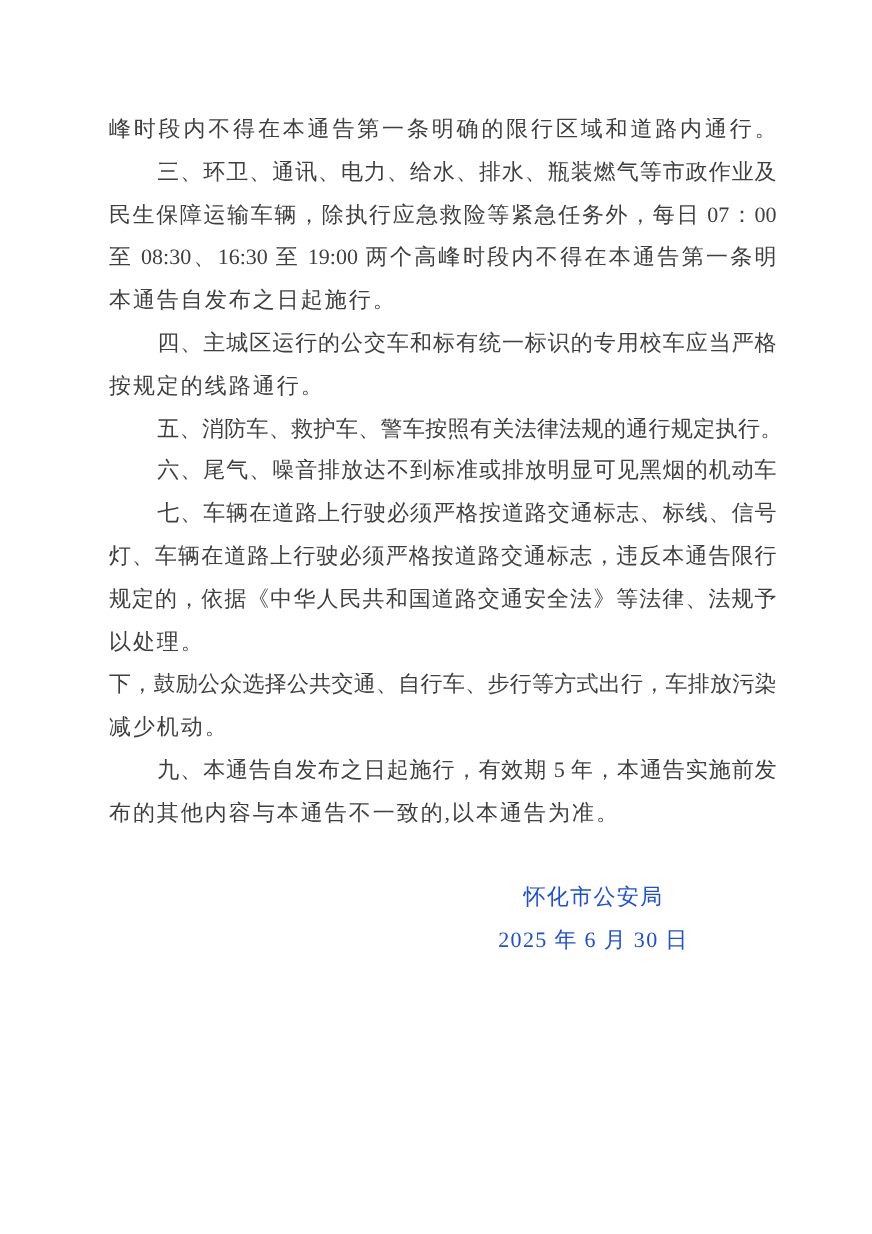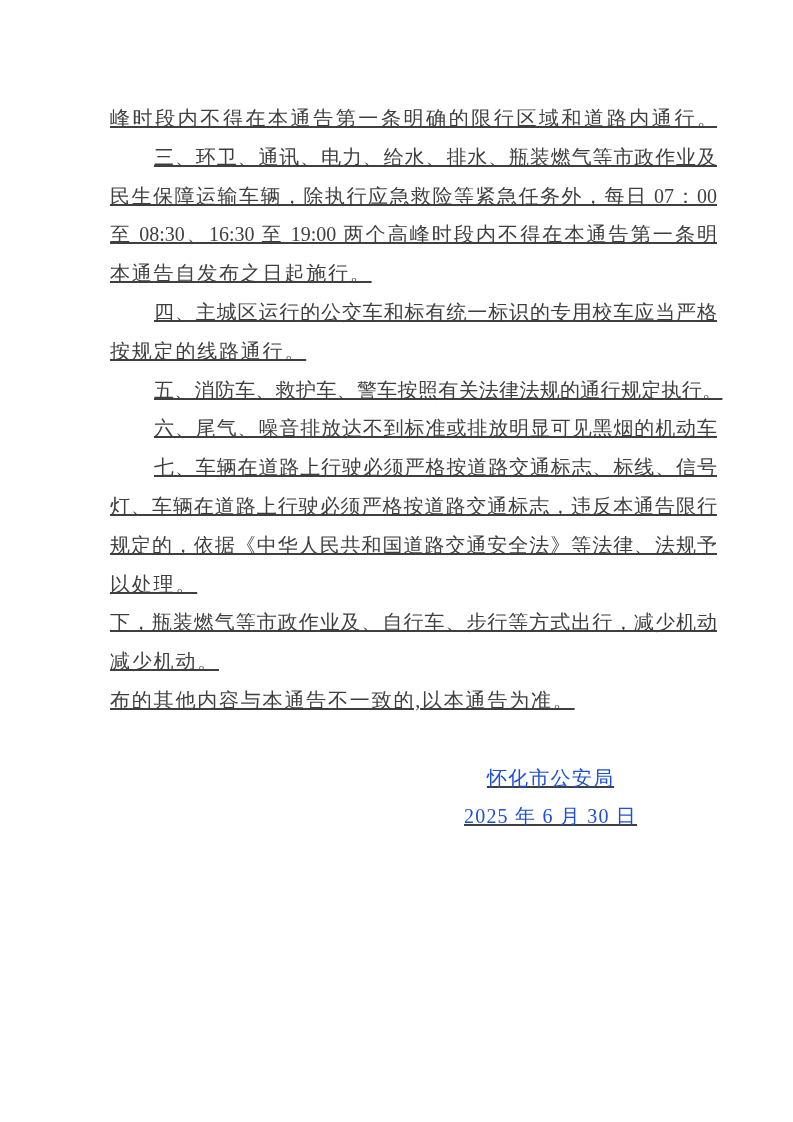--- a/index.html
+++ b/index.html
@@ -7,28 +7,27 @@
   .page {
     position: relative;
     width: 793px;
     height: 1122px;
     background: #ffffff;
     overflow: hidden;
     font-family: "Liberation Serif", "DejaVu Serif", serif;
   }
   .doc {
     position: absolute;
-    left: 110px;
+    left: 99px;
     top: 99px;
     width: 607px;
     font-size: 20px;
     line-height: 38.8px;
     color: #3f3f3f;
     font-weight: 400;
-    text-decoration: underline;
   }
   .ln {
     height: 38.8px;
     white-space: nowrap;
     overflow: visible;
     letter-spacing: 1.8px;
   }
   
   .ln.j {
     white-space: normal;
@@ -61,20 +60,21 @@
     <div class="ln j">至 08:30、16:30 至 19:00 两个高峰时段内不得在本通告第一条明</div>
     <div class="ln">本通告自发布之日起施行。</div>
     <div class="ln ind j">四、主城区运行的公交车和标有统一标识的专用校车应当严格</div>
     <div class="ln">按规定的线路通行。</div>
     <div class="ln ind tight">五、消防车、救护车、警车按照有关法律法规的通行规定执行。</div>
     <div class="ln ind j">六、尾气、噪音排放达不到标准或排放明显可见黑烟的机动车</div>
     <div class="ln ind j">七、车辆在道路上行驶必须严格按道路交通标志、标线、信号</div>
     <div class="ln j">灯、车辆在道路上行驶必须严格按道路交通标志，违反本通告限行</div>
     <div class="ln j">规定的，依据《中华人民共和国道路交通安全法》等法律、法规予</div>
     <div class="ln">以处理。</div>
-    <div class="ln j">下，瓶装燃气等市政作业及、自行车、步行等方式出行，减少机动</div>
+    <div class="ln j">下，鼓励公众选择公共交通、自行车、步行等方式出行，车排放污染</div>
     <div class="ln">减少机动。</div>
+    <div class="ln ind j">九、本通告自发布之日起施行，有效期 5 年，本通告实施前发</div>
     <div class="ln">布的其他内容与本通告不一致的,以本通告为准。</div>
     <div class="blank"></div>
     <div class="sig-line">怀化市公安局</div>
     <div class="sig-line">2025 年 6 月 30 日</div>
   </div>
 </div>
 
 </body></html>

